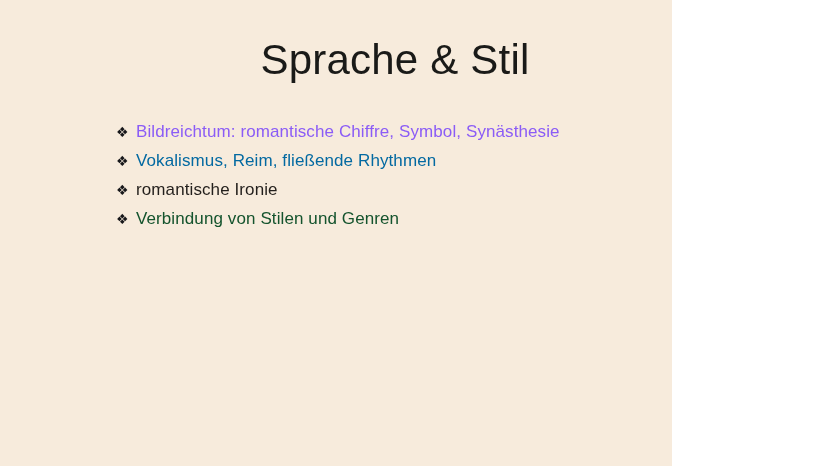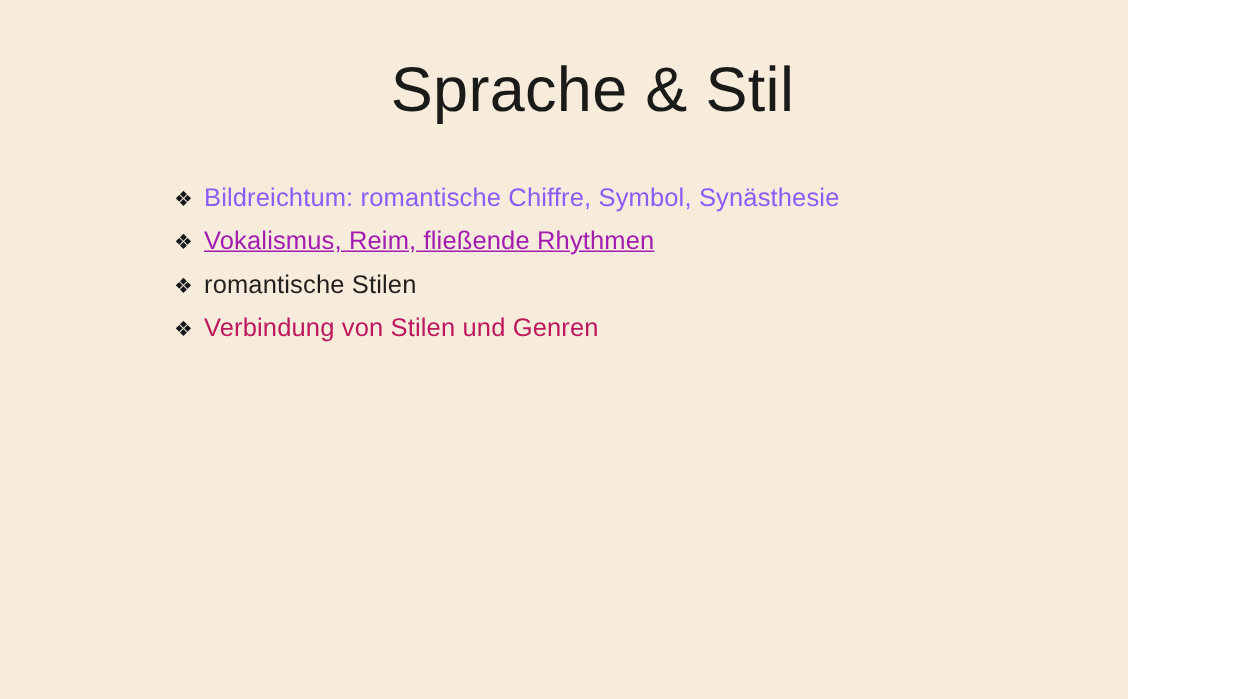--- a/index.html
+++ b/index.html
@@ -8,21 +8,21 @@
   }
   body {
     width: 828px;
     height: 466px;
     overflow: hidden;
     font-family: "Liberation Sans", sans-serif;
     -webkit-font-smoothing: antialiased;
   }
   #slide {
     position: relative;
-    width: 752px;
+    width: 672px;
     height: 466px;
     background: #F7EBDC;
     box-sizing: border-box;
   }
   #slide-title {
     position: absolute;
     left: 0;
     top: 34px;
     width: 790px;
     text-align: center;
@@ -75,28 +75,28 @@
 
   <ul id="bullet-list">
 
     <li class="bullet-item">
       <span class="bullet-marker">❖</span>
       <span class="bullet-text" style="color: #8b5cf6;">Bildreichtum: romantische Chiffre, Symbol, Synästhesie</span>
     </li>
 
     <li class="bullet-item">
       <span class="bullet-marker">❖</span>
-      <span class="bullet-text" style="color: #a21caf; text-decoration: underline;">Vokalismus, Reim, fließende Rhythmen</span>
+      <span class="bullet-text" style="color: #0369a1;">Vokalismus, Reim, fließende Rhythmen</span>
     </li>
 
     <li class="bullet-item">
       <span class="bullet-marker">❖</span>
-      <span class="bullet-text" style="color: rgb(35, 31, 28);">romantische Stilen</span>
+      <span class="bullet-text" style="color: rgb(35, 31, 28);">romantische Ironie</span>
     </li>
 
     <li class="bullet-item">
       <span class="bullet-marker">❖</span>
-      <span class="bullet-text" style="color: #be185d;">Verbindung von Stilen und Genren</span>
+      <span class="bullet-text" style="color: #14532d;">Verbindung von Stilen und Genren</span>
     </li>
 
   </ul>
 
 </div>
 
 </body></html>

